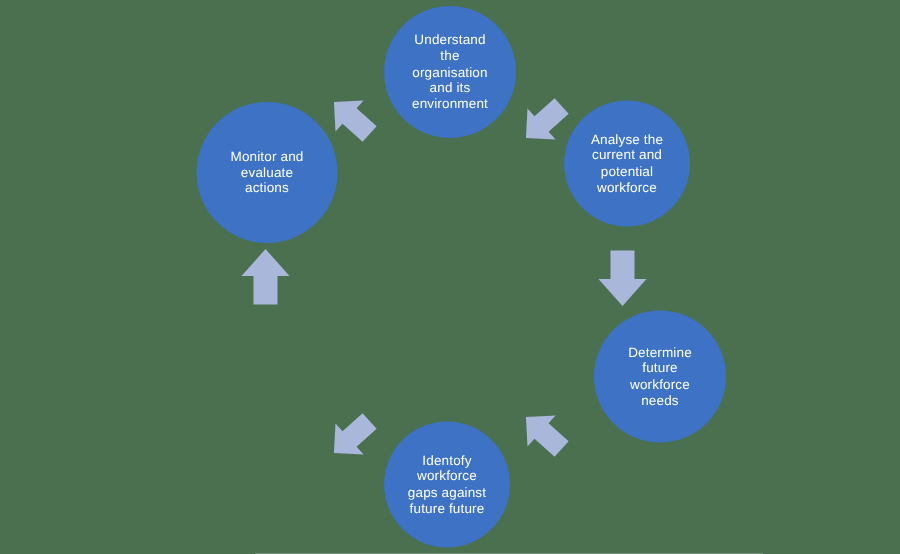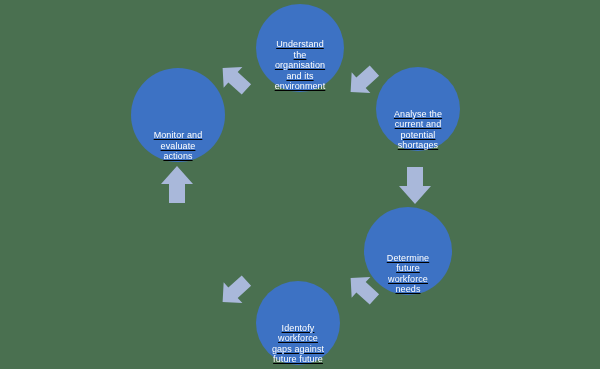--- a/index.html
+++ b/index.html
@@ -16,24 +16,23 @@
     position: relative;
     width: 600px;
     height: 369px;
     background: #4a7050;
   }
   .node {
     position: absolute;
     border-radius: 50%;
     background: #3d72c4;
     display: flex;
-    align-items: flex-end;
+    align-items: center;
     justify-content: center;
     box-sizing: border-box;
-    text-decoration: underline;
   }
   .node-label {
     color: #ffffff;
     text-align: center;
     line-height: 1.18;
     font-size: 9px;
     padding: 0 5px;
     white-space: pre-line;
     letter-spacing: 0.1px;
   }
@@ -92,24 +91,24 @@
 the
 organisation
 and its
 environment</span>
   </div>
 
   <div class="node" style="left:376px; top:67px; width:84px; height:84px;">
     <span class="node-label">Analyse the
 current and
 potential
-shortages</span>
+workforce</span>
   </div>
 
-  <div class="node" style="left:364px; top:207px; width:88px; height:88px;">
+  <div class="node" style="left:396px; top:207px; width:88px; height:88px;">
     <span class="node-label">Determine
 future
 workforce
 needs</span>
   </div>
 
   <div class="node" style="left:256px; top:281px; width:84px; height:84px;">
     <span class="node-label">Identofy
 workforce
 gaps against

